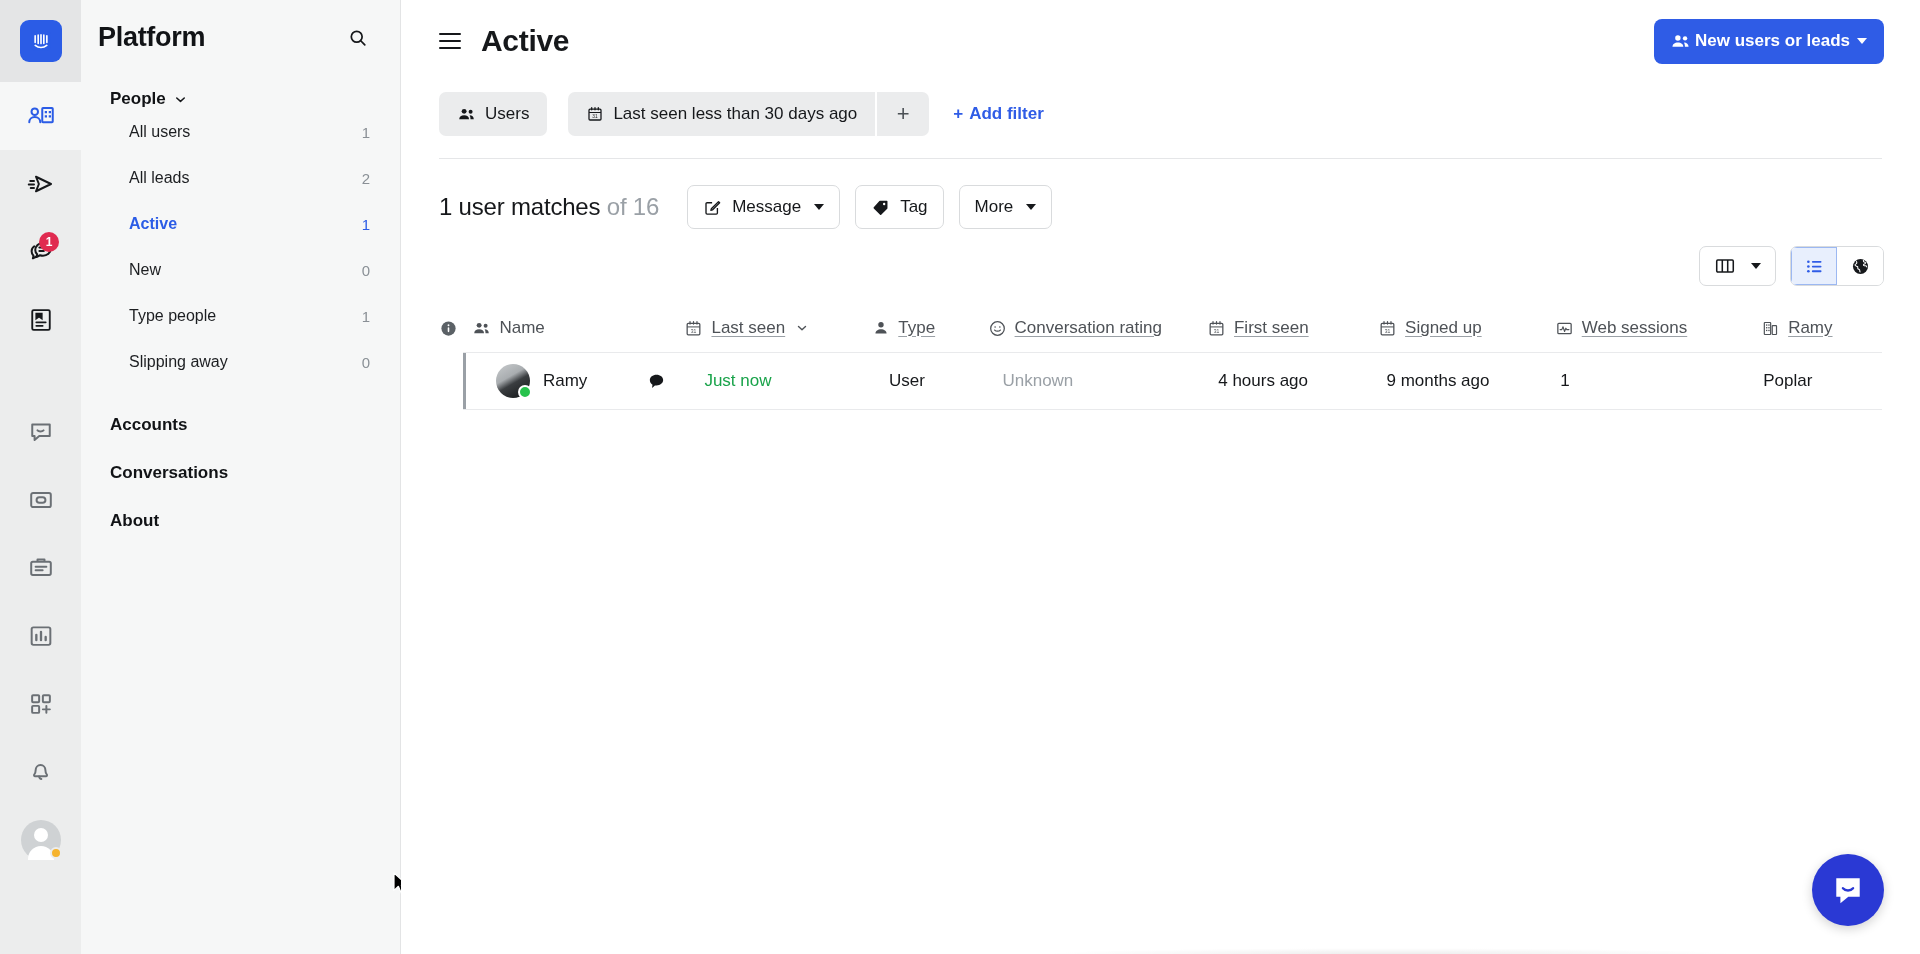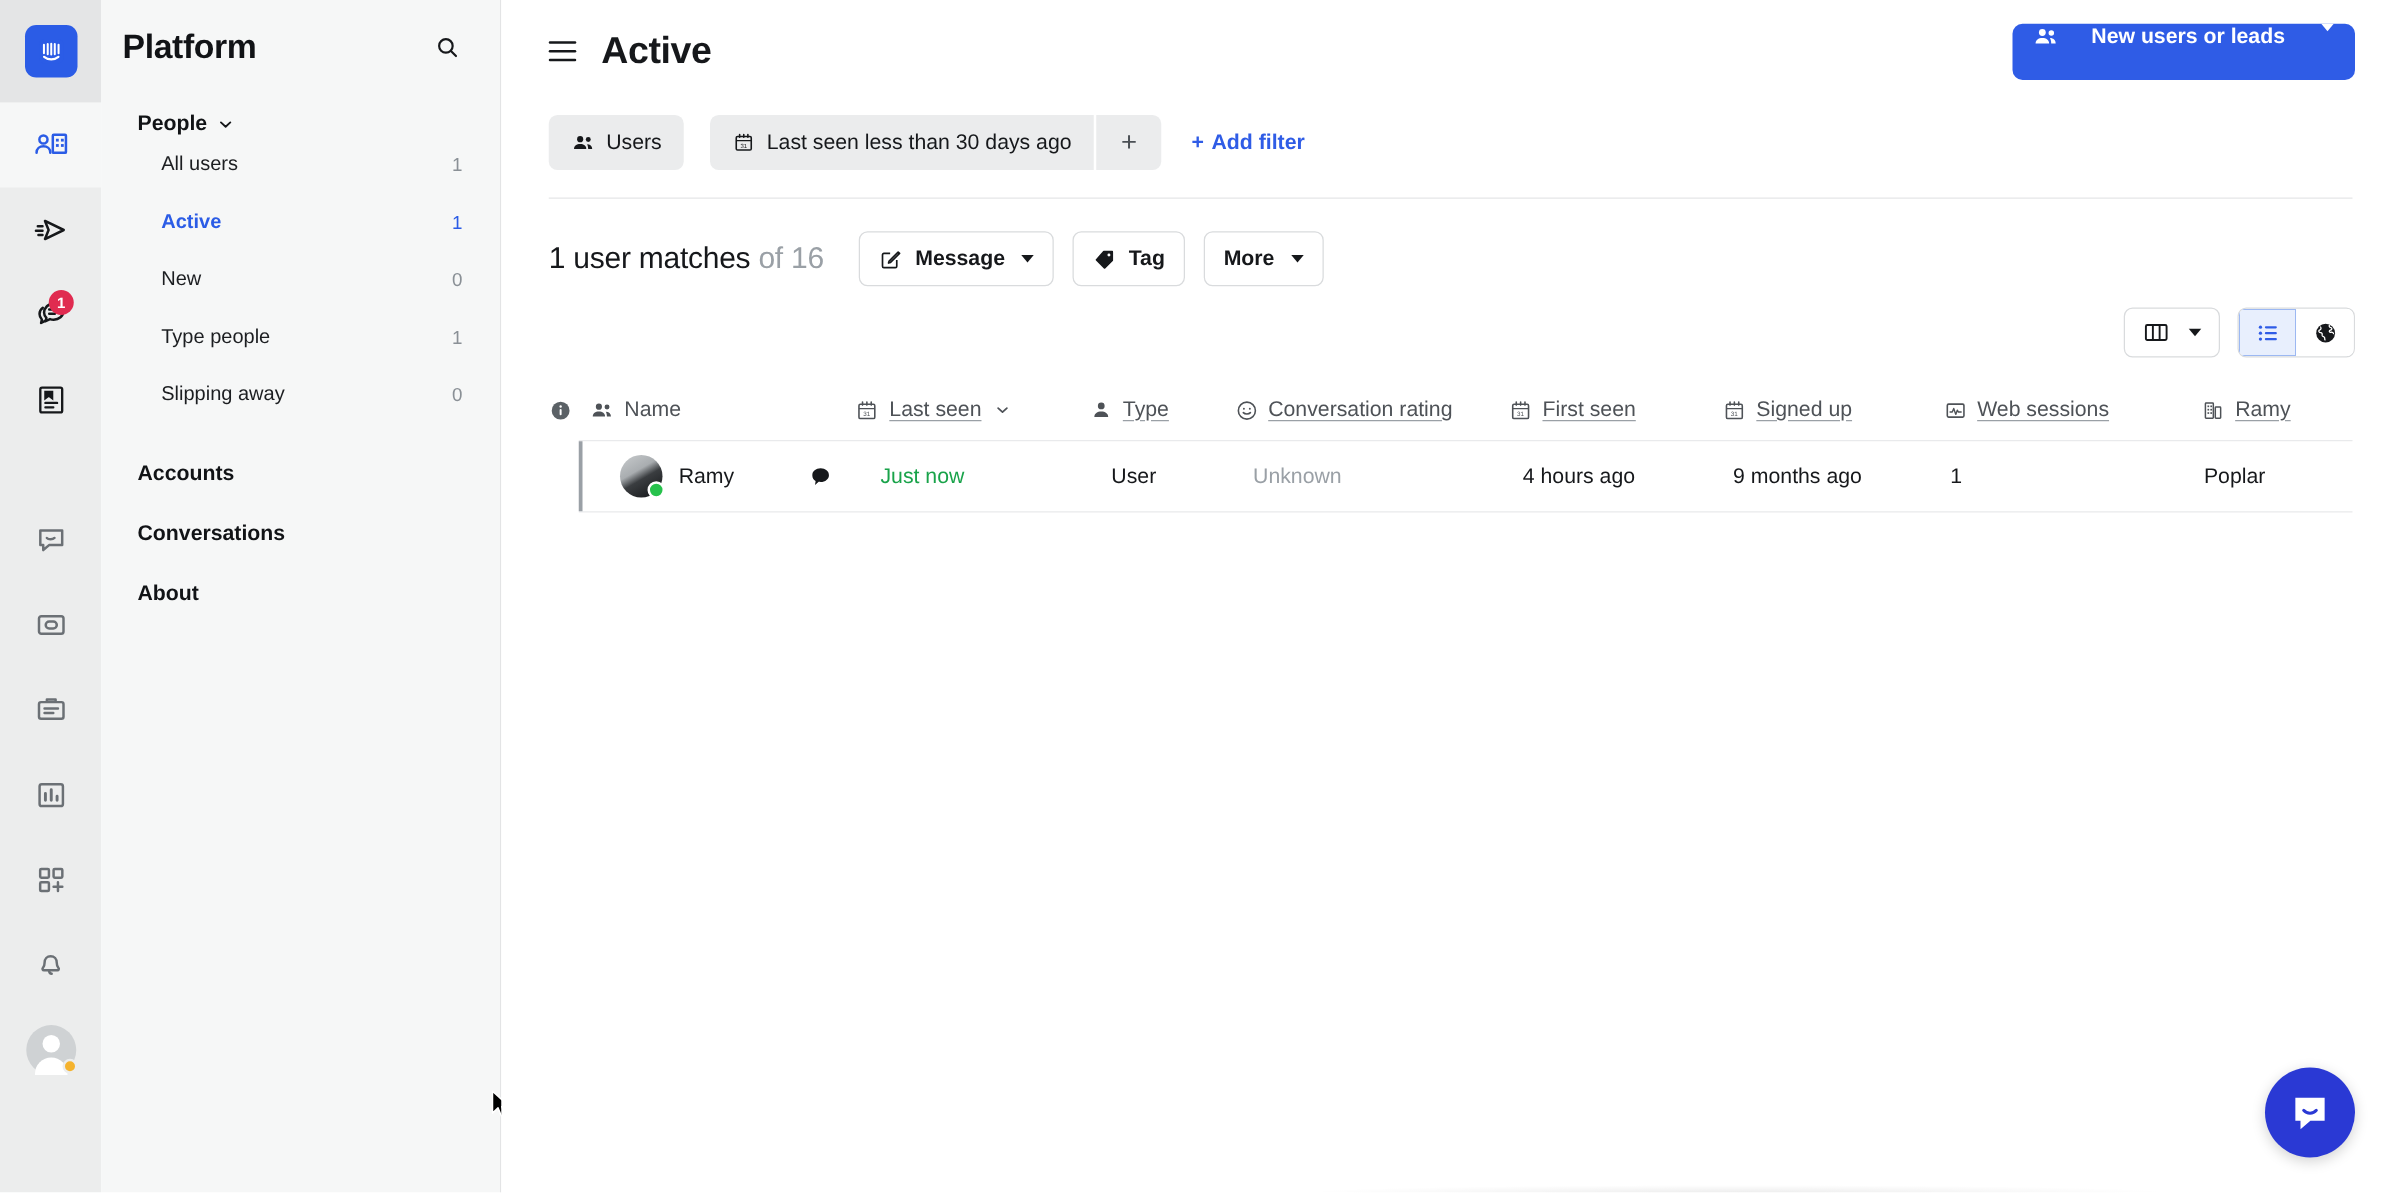--- a/index.html
+++ b/index.html
@@ -102,21 +102,21 @@
     padding:0 36px 0 38px; justify-content:space-between;
   }
   .topbar-left { display:flex; align-items:center; gap:20px; }
   .hamburger { width:22px; height:16px; display:flex; flex-direction:column; justify-content:space-between; cursor:pointer; }
   .hamburger span { display:block; height:2px; background:#16181b; border-radius:1px; }
   .hamburger span:nth-child(1){ width:22px; }
   .hamburger span:nth-child(2){ width:22px; }
   .hamburger span:nth-child(3){ width:22px; }
   .page-title { font-size:30px; font-weight:600; color:#16181b; letter-spacing:-0.3px; }
   .btn-primary {
-    display:flex; align-items:flex-start; gap:26px;
+    display:flex; align-items:center; gap:4px;
     background:#2f5ce6; color:#fff; border:none; border-radius:8px;
     height:45px; padding:0 17px 0 16px;
     font-size:17px; font-weight:700; font-family:inherit; cursor:pointer;
   }
 
   
   .filterbar { display:flex; align-items:center; gap:0; padding:0 38px; height:64px; }
   .chip {
     display:flex; align-items:center; gap:9px;
     background:#ebeced; border:none; border-radius:7px;
@@ -140,21 +140,21 @@
   .divider { height:1px; background:#e5e6e8; margin:12px 38px 0 38px; }
 
   
   .actionbar { display:flex; align-items:center; gap:15px; padding:26px 38px 0 38px; }
   .matches { font-size:24px; color:#16181b; letter-spacing:-0.2px; margin-right:13px; white-space:nowrap; }
   .matches .muted { color:#9aa0a6; }
   .btn-sec {
     display:flex; align-items:center; gap:10px;
     background:#fff; border:1px solid #d9dbdd; border-radius:7px;
     height:44px; padding:0 15px; font-size:17px; color:#16181b;
-    font-family:inherit; font-weight:700; cursor:pointer; white-space:nowrap;
+    font-family:inherit; font-weight:400; cursor:pointer; white-space:nowrap;
   }
   .caret { width:0; height:0; border-left:5px solid transparent; border-right:5px solid transparent; border-top:6px solid #16181b; margin-left:3px; }
   .caret.light { border-top-color:#fff; }
 
   
   .viewbar { display:flex; align-items:center; justify-content:flex-end; gap:14px; padding:17px 36px 0 0; }
   .colbtn {
     display:flex; align-items:center; gap:12px;
     background:#fff; border:1px solid #d9dbdd; border-radius:7px;
     height:40px; padding:0 14px; cursor:pointer;
@@ -352,20 +352,24 @@
       <span>
         <svg width="15" height="15" viewBox="0 0 24 24" fill="none" stroke="#16181b" stroke-width="2.4" stroke-linecap="round" stroke-linejoin="round">
             <path d="M6 9.5 12 15l6-5.5"></path>
           </svg>
       </span>
     </div>
 
     <div class="sb-sub">
       <span class="sb-sub-label">All users</span>
       <span class="sb-sub-count">1</span>
+    </div>
+    <div class="sb-sub">
+      <span class="sb-sub-label">All leads</span>
+      <span class="sb-sub-count">2</span>
     </div>
     <div class="sb-sub sel">
       <span class="sb-sub-label">Active</span>
       <span class="sb-sub-count">1</span>
     </div>
     <div class="sb-sub">
       <span class="sb-sub-label">New</span>
       <span class="sb-sub-count">0</span>
     </div>
     <div class="sb-sub">

